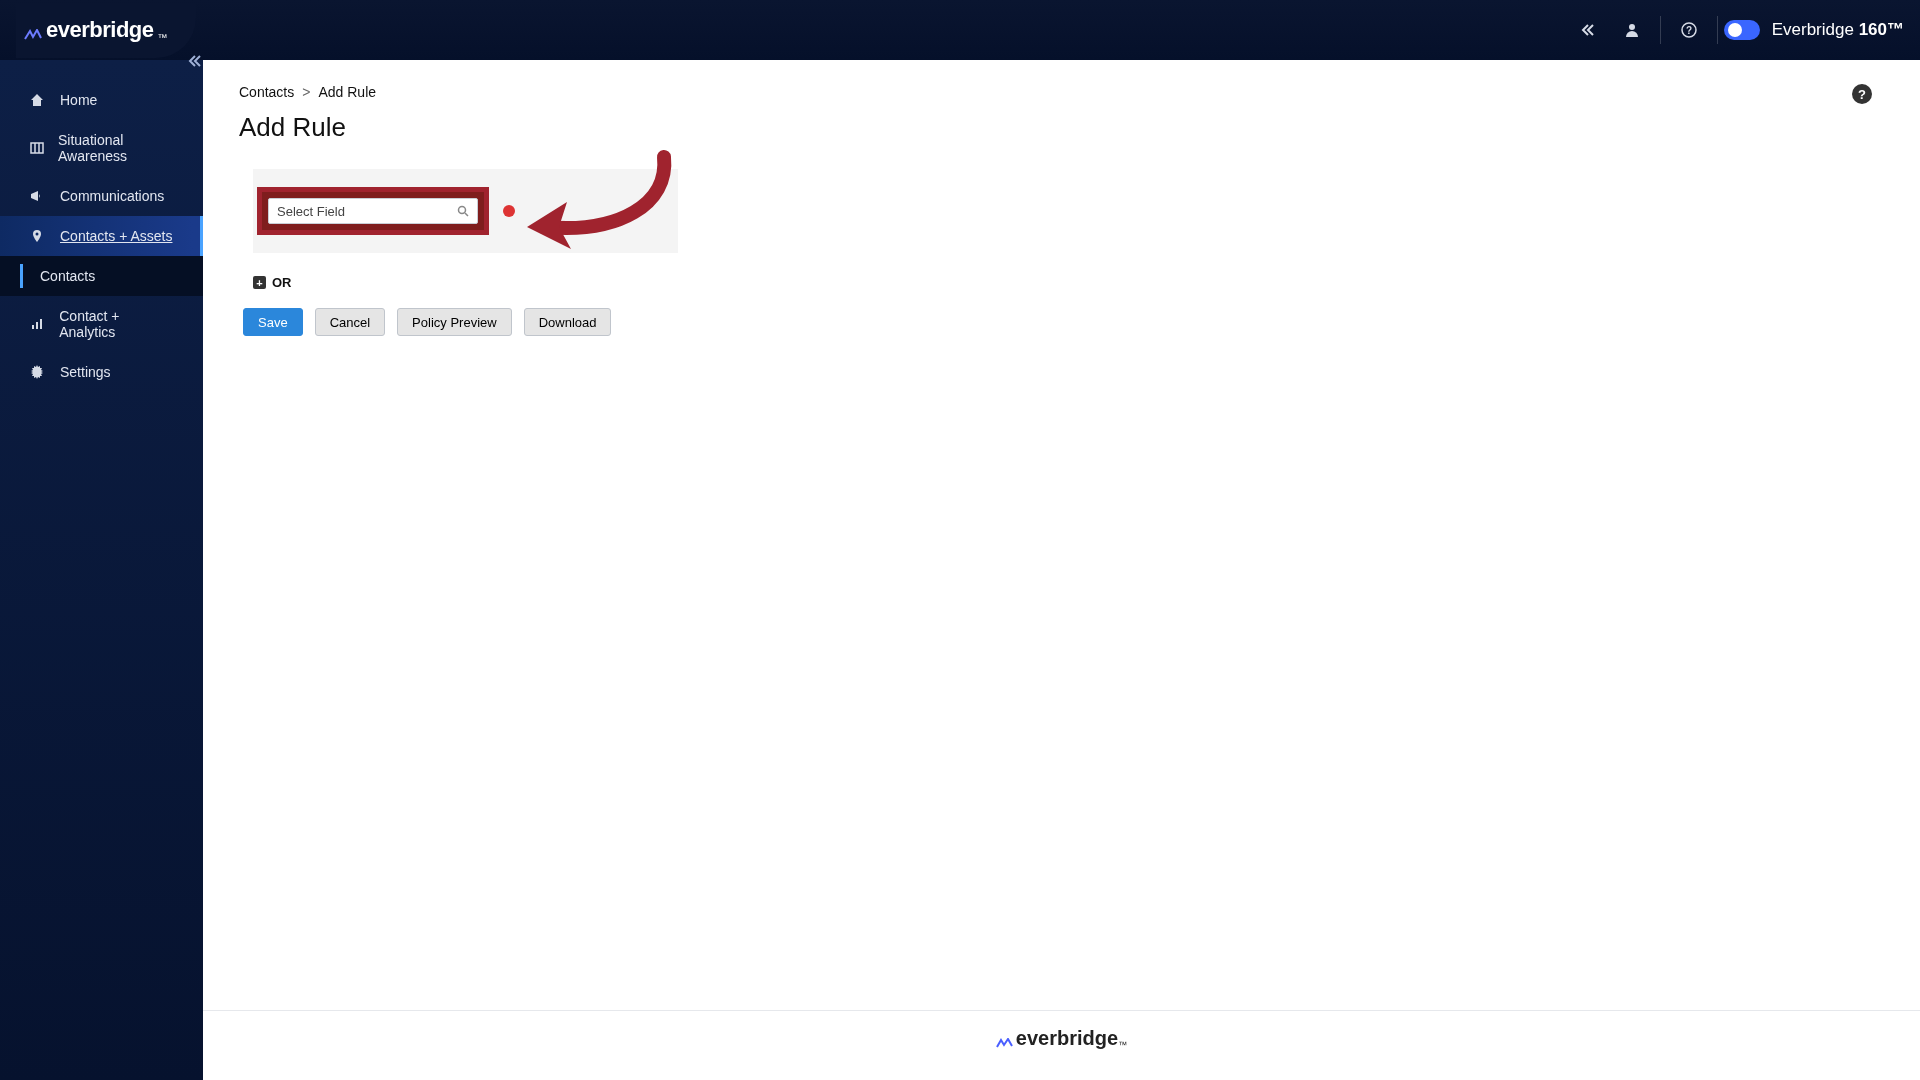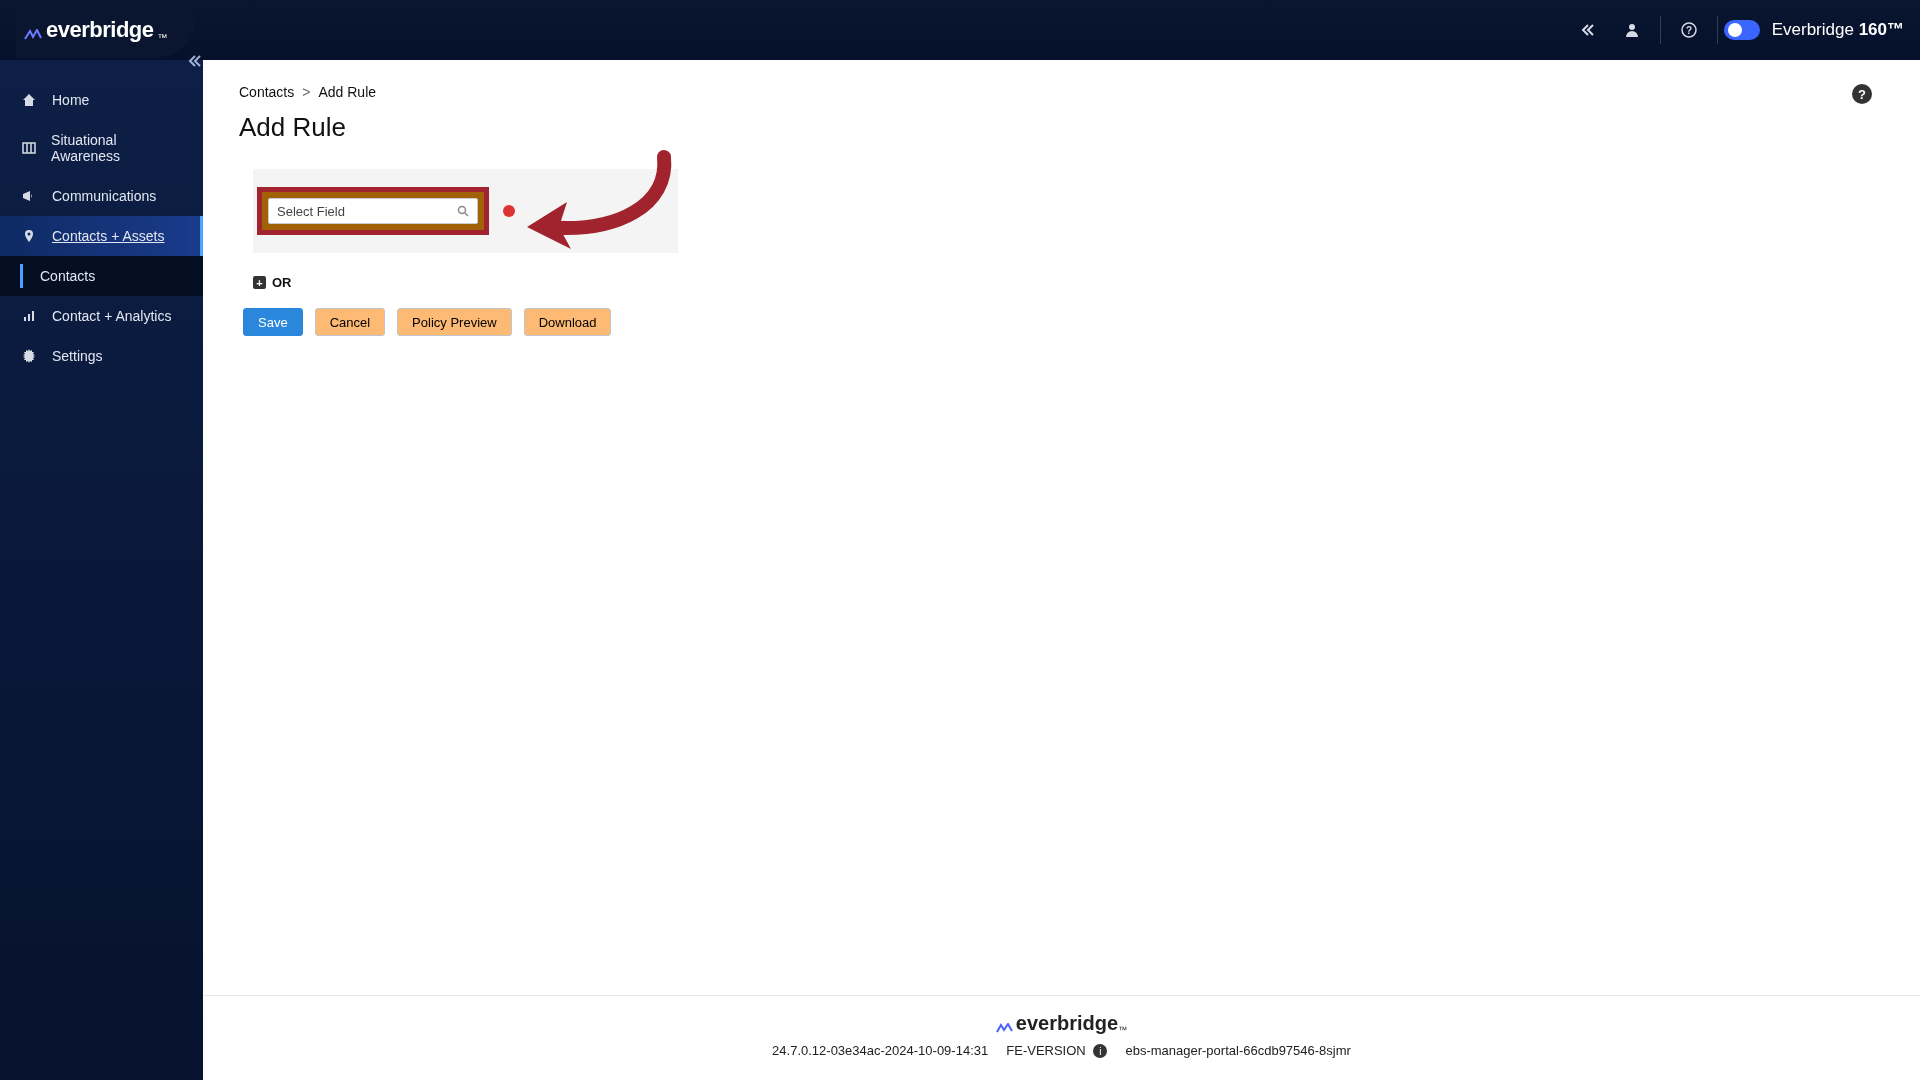--- a/index.html
+++ b/index.html
@@ -61,21 +61,21 @@
   color: #d6dbe6;
   position: relative;
   flex-shrink: 0;
 }
 .collapse-btn {
   position: absolute; top: -6px; right: 2px; color: #9fb0d6; font-size: 14px;
 }
 .nav { padding-top: 20px; }
 .nav-item {
   display: flex; align-items: center; gap: 14px;
-  padding: 12px 22px; color: #e2e6f0; cursor: pointer;
+  padding: 12px 30px; color: #e2e6f0; cursor: pointer;
   font-size: 14px;
 }
 .nav-item .ic { width: 16px; text-align: center; }
 .nav-item.active {
   background: linear-gradient(90deg, #0e2a63 0%, #1a3a8a 95%);
   position: relative;
   text-decoration: underline;
 }
 .nav-item.active::after {
   content: ""; position: absolute; right: 0; top: 0; bottom: 0; width: 3px;
@@ -120,21 +120,21 @@
 
 .rule-block {
   background: #f4f4f4; padding: 18px; width: 425px; margin-left: 14px;
   display:flex; align-items:center; gap:10px;
   position: relative;
 }
 .select-field-wrap {
   display: flex; align-items: center;
   border: 5px solid #a0232e;
   padding: 6px;
-  background: #a16207;
+  background: #7f1d1d;
   width: 232px;
   position: relative;
   z-index: 2;
   margin-left: -14px;
 }
 .select-field {
   flex: 1; height: 26px; border: 1px solid #c9ced6; border-radius: 2px;
   display: flex; align-items: center; justify-content: space-between;
   padding: 0 8px; font-size: 13px; color: #444; background: #fff;
 }
@@ -151,21 +151,21 @@
 
 .or-row { margin: 22px 0 18px 14px; font-weight: 700; font-size: 13px;
   display:flex; align-items:center; gap:6px;}
 .or-row .plus { width: 13px; height: 13px; background: #333; color: #fff;
   display:inline-flex; align-items:center; justify-content:center;
   font-size: 11px; border-radius: 2px;}
 
 .btn-row { margin-left: 4px; display: flex; gap: 12px; }
 .btn {
   height: 28px; padding: 0 14px; border: 1px solid #c0c5cc; border-radius: 3px;
-  background: #fdba74; font-size: 13px; cursor: pointer;
+  background: #e5e5e5; font-size: 13px; cursor: pointer;
 }
 .btn.primary { background: #2b87db; border-color: #2b87db; color: #fff; }
 
 
 .footer { border-top: 1px solid #e6e8ec; padding: 16px 0 22px;
   text-align: center; font-size: 13px; color: #222; }
 .footer-logo { display:flex; justify-content:center; margin-bottom:8px; }
 .footer-links a { color: #2b87db; text-decoration:none; font-weight:600; }
 .footer-links .fsep { color:#bbb; margin:0 10px; }
 .footer-meta { margin-top: 8px; color:#222; font-size: 13px; }
@@ -342,23 +342,15 @@
     <div class="footer">
       <div class="footer-logo">
         <span style="display:flex;align-items:flex-end;">
           <svg width="18" height="12" viewBox="0 0 18 12">
               <path d="M1 9 L5 2 L8 7 L12 1 L16 8" fill="none" stroke="#4a5fff" stroke-width="2"></path>
             </svg>
           <span style="font-size:20px;font-weight:600;color:#222;margin-left:2px;">everbridge</span>
           <span style="font-size:9px;color:#222;">™</span>
         </span>
       </div>
-      <div class="footer-meta">
-        <span>24.7.0.12-03e34ac-2024-10-09-14:31</span>
-        &nbsp;&nbsp;&nbsp;
-        <span>FE-VERSION</span>
-        <span class="info-dot">i</span>
-        &nbsp;&nbsp;&nbsp;
-        <span>ebs-manager-portal-66cdb97546-8sjmr</span>
-      </div>
     </div>
   </div>
 </div>
 
 </body></html>

